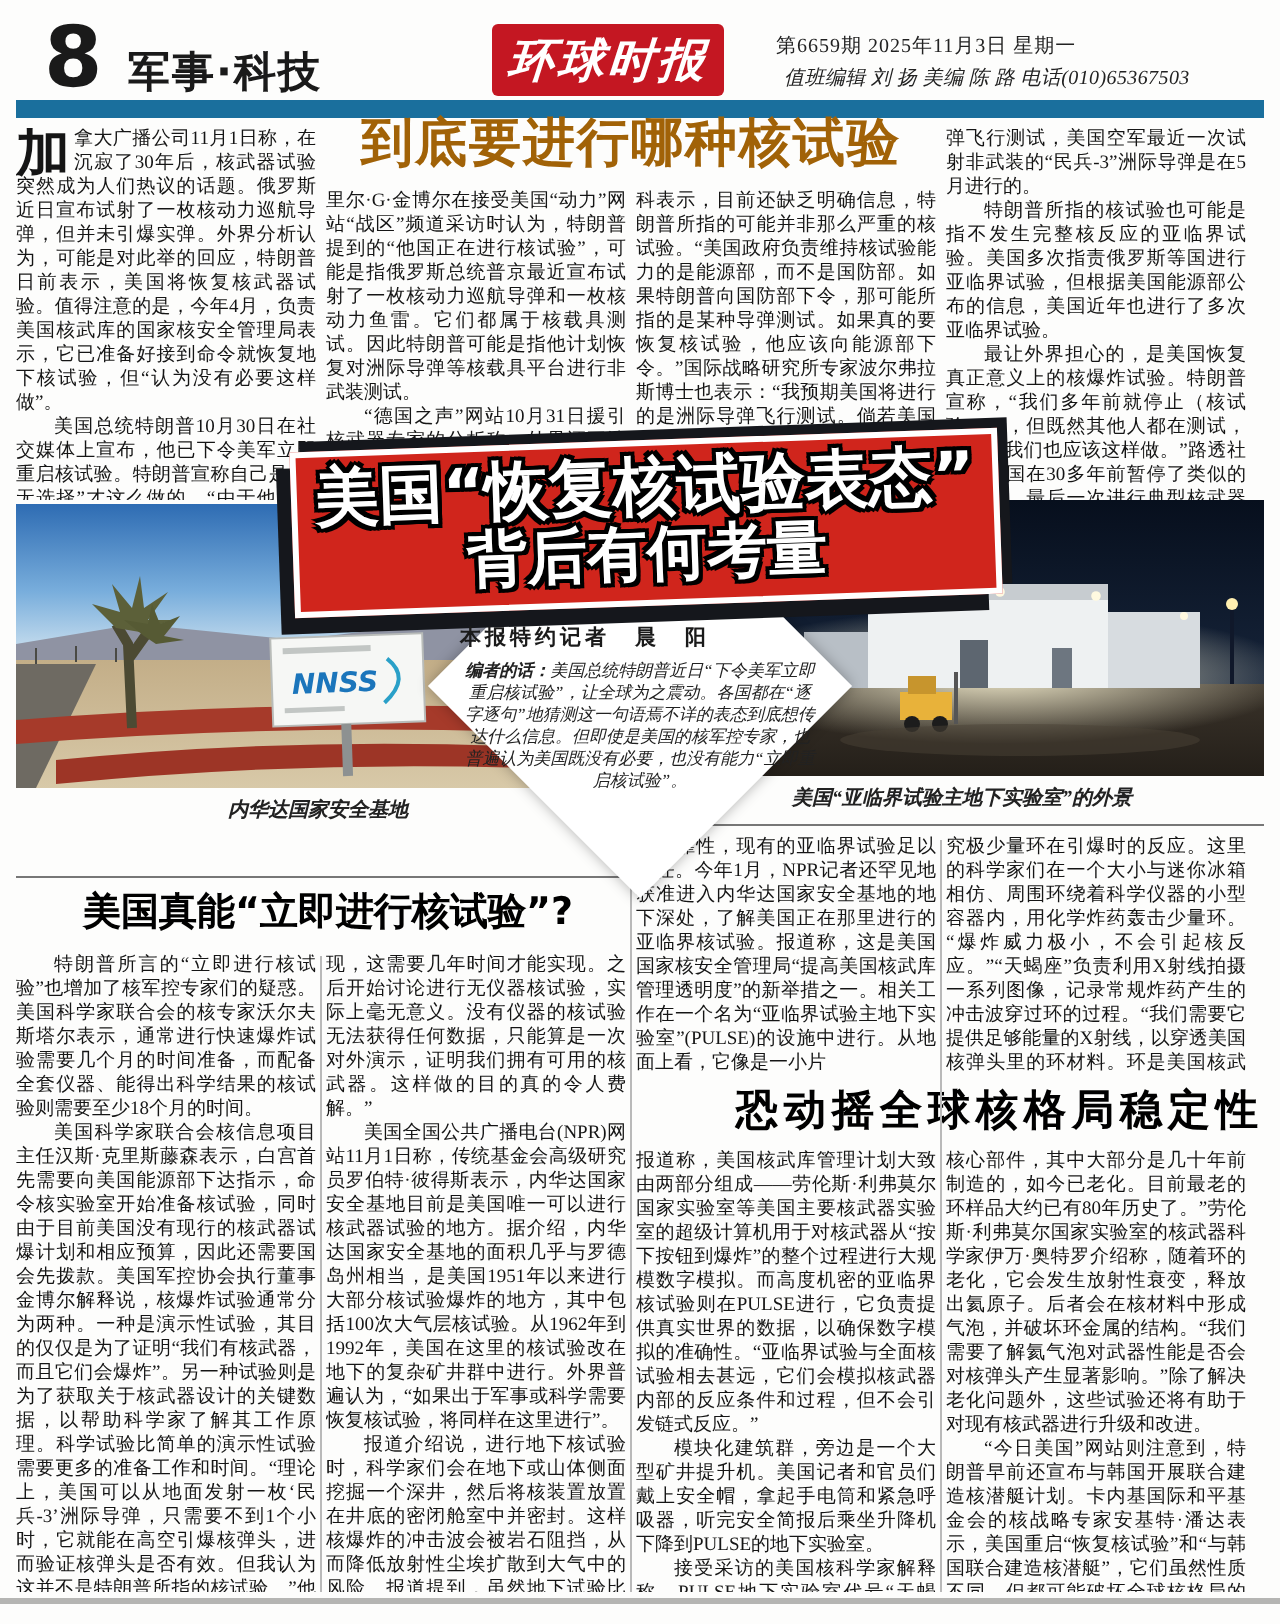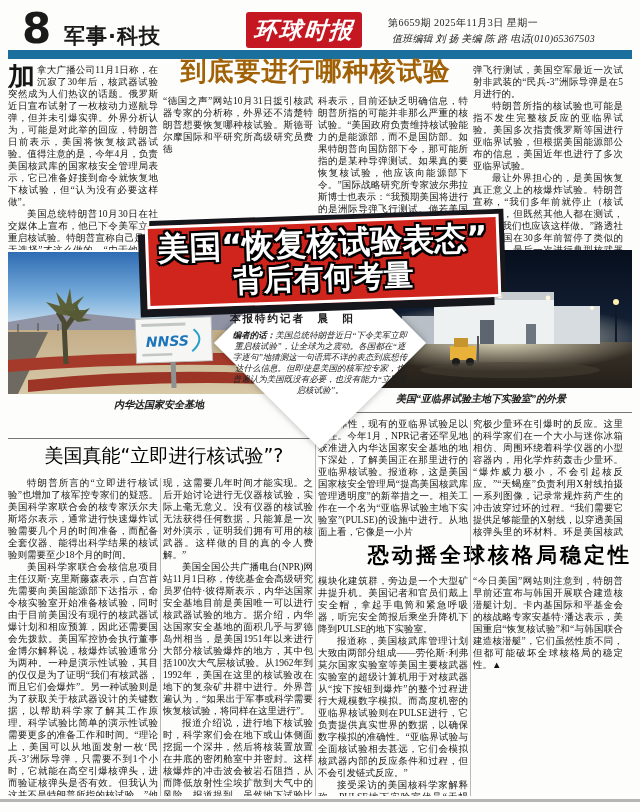--- a/index.html
+++ b/index.html
@@ -22,21 +22,21 @@
   .tcol,.bcol{position:absolute;overflow:hidden;font-size:9.5px;line-height:12px;
         text-align:justify;color:#151515;}
   .tcol p,.bcol p{margin:0;text-indent:2em;}
   .cont p:first-child{text-indent:0;}
   .dropcap{float:left;font-size:27px;line-height:24px;font-weight:bold;padding-right:2px;}
   
   .top-headline{position:absolute;left:163px;top:54px;width:305px;text-align:center;
         font-family:"DejaVu Sans","Liberation Sans",sans-serif;font-size:26px;font-weight:bold;
         letter-spacing:1px;color:#a16207;}
   .bl-headline{position:absolute;left:8px;top:443px;width:312px;text-align:center;
-        font-family:"DejaVu Sans","Liberation Sans",sans-serif;font-size:19px;font-weight:normal;color:#000;}
+        font-family:"DejaVu Sans","Liberation Sans",sans-serif;font-size:19px;font-weight:bold;color:#000;}
   .br-headline{position:absolute;left:318px;top:541px;width:314px;text-align:right;
         font-family:"DejaVu Sans","Liberation Sans",sans-serif;font-size:21px;font-weight:bold;
         letter-spacing:3px;color:#000;}
   
   .photo{position:absolute;overflow:hidden;z-index:1;}
   .photo-left{left:8px;top:252px;width:302px;height:142px;}
   .photo-right{left:330px;top:250px;width:302px;height:138px;}
   .diamond{position:absolute;left:245px;top:268px;width:150px;height:150px;background:#fff;
         transform:rotate(45deg);z-index:3;box-shadow:0 0 7px rgba(0,0,0,.3);}
   .banner{position:absolute;left:146px;top:220px;width:348px;z-index:5;background:#d0251c;
@@ -94,20 +94,21 @@
 
   <div class="tcol c1">
     <p style="text-indent:0;">
       <span class="dropcap">加</span><span>拿大广播公司11月1日称，在沉寂了30年后，核武器试验突然成为人们热议的话题。俄罗斯近日宣布试射了一枚核动力巡航导弹，但并未引爆实弹。外界分析认为，可能是对此举的回应，特朗普日前表示，美国将恢复核武器试验。值得注意的是，今年4月，负责美国核武库的国家核安全管理局表示，它已准备好接到命令就恢复地下核试验，但“认为没有必要这样做”。</span>
     </p>
     <div>
         <p>美国总统特朗普10月30日在社交媒体上宣布，他已下令美军立即重启核试验。特朗普宣称自己是“别无选择”才这么做的，“由于他国正在进行核试验，我已指示五角大楼在对等基础上试验我们的核武器，这一进程将立即开始。”</p>
       </div>
   </div>
   <div class="tcol c2 cont">
+      <p>里尔·G·金博尔在接受美国“动力”网站“战区”频道采访时认为，特朗普提到的“他国正在进行核试验”，可能是指俄罗斯总统普京最近宣布试射了一枚核动力巡航导弹和一枚核动力鱼雷。它们都属于核载具测试。因此特朗普可能是指他计划恢复对洲际导弹等核载具平台进行非武装测试。</p>
       <p>“德国之声”网站10月31日援引核武器专家的分析称，外界还不清楚特朗普想要恢复哪种核试验。斯德哥尔摩国际和平研究所高级研究员费德</p>
     </div>
   <div class="tcol c3 cont">
       <p>科表示，目前还缺乏明确信息，特朗普所指的可能并非那么严重的核试验。“美国政府负责维持核试验能力的是能源部，而不是国防部。如果特朗普向国防部下令，那可能所指的是某种导弹测试。如果真的要恢复核试验，他应该向能源部下令。”国际战略研究所专家波尔弗拉斯博士也表示：“我预期美国将进行的是洲际导弹飞行测试。倘若美国真的恢复核爆试验，我会非常惊讶。”</p>
       <p>但让这些专家疑惑的是，美国实际上已经定期进行核导</p>
     </div>
   <div class="tcol c4 cont">
       <p>弹飞行测试，美国空军最近一次试射非武装的“民兵-3”洲际导弹是在5月进行的。</p>
       <p>特朗普所指的核试验也可能是指不发生完整核反应的亚临界试验。美国多次指责俄罗斯等国进行亚临界试验，但根据美国能源部公布的信息，美国近年也进行了多次亚临界试验。</p>
       <p>最让外界担心的，是美国恢复真正意义上的核爆炸试验。特朗普宣称，“我们多年前就停止（核试验）了，但既然其他人都在测试，我认为我们也应该这样做。”路透社称，美国在30多年前暂停了类似的核试验，最后一次进行典型核武器试验是在1992年9月23日。苏联最后一次核武器试验还是在解体前的1990年10月24日。</p>
@@ -236,25 +237,26 @@
     </div>
 
   <div class="bcol bc3t cont">
     <p style="text-indent:0;">的可靠性，现有的亚临界试验足以胜任。今年1月，NPR记者还罕见地获准进入内华达国家安全基地的地下深处，了解美国正在那里进行的亚临界核试验。报道称，这是美国国家核安全管理局“提高美国核武库管理透明度”的新举措之一。相关工作在一个名为“亚临界试验主地下实验室”(PULSE)的设施中进行。从地面上看，它像是一小片</p>
   </div>
   <div class="bcol bc4t cont">
     <p style="text-indent:0;">究极少量环在引爆时的反应。这里的科学家们在一个大小与迷你冰箱相仿、周围环绕着科学仪器的小型容器内，用化学炸药轰击少量环。“爆炸威力极小，不会引起核反应。”“天蝎座”负责利用X射线拍摄一系列图像，记录常规炸药产生的冲击波穿过环的过程。“我们需要它提供足够能量的X射线，以穿透美国核弹头里的环材料。环是美国核武器的</p>
   </div>
   <div class="br-headline">恐动摇全球核格局稳定性</div>
   <div class="bcol bc3b cont">
+      <p>报道称，美国核武库管理计划大致由两部分组成——劳伦斯·利弗莫尔国家实验室等美国主要核武器实验室的超级计算机用于对核武器从“按下按钮到爆炸”的整个过程进行大规模数字模拟。而高度机密的亚临界核试验则在PULSE进行，它负责提供真实世界的数据，以确保数字模拟的准确性。“亚临界试验与全面核试验相去甚远，它们会模拟核武器内部的反应条件和过程，但不会引发链式反应。”</p>
       <p>模块化建筑群，旁边是一个大型矿井提升机。美国记者和官员们戴上安全帽，拿起手电筒和紧急呼吸器，听完安全简报后乘坐升降机下降到PULSE的地下实验室。</p>
-      <p>报道称，美国核武库管理计划大致由两部分组成——劳伦斯·利弗莫尔国家实验室等美国主要核武器实验室的超级计算机用于对核武器从“按下按钮到爆炸”的整个过程进行大规模数字模拟。而高度机密的亚临界核试验则在PULSE进行，它负责提供真实世界的数据，以确保数字模拟的准确性。“亚临界试验与全面核试验相去甚远，它们会模拟核武器内部的反应条件和过程，但不会引发链式反应。”</p>
       <p>接受采访的美国核科学家解释称，PULSE地下实验室代号“天蝎座”的探测器价值20亿美元，它实际是一台巨型X射线仪器，用于研</p>
     </div>
   <div class="bcol bc4b cont">
+      <p>核心部件，其中大部分是几十年前制造的，如今已老化。目前最老的环样品大约已有80年历史了。”劳伦斯·利弗莫尔国家实验室的核武器科学家伊万·奥特罗介绍称，随着环的老化，它会发生放射性衰变，释放出氦原子。后者会在核材料中形成气泡，并破坏环金属的结构。“我们需要了解氦气泡对武器性能是否会对核弹头产生显著影响。”除了解决老化问题外，这些试验还将有助于对现有核武器进行升级和改进。</p>
       <p>“今日美国”网站则注意到，特朗普早前还宣布与韩国开展联合建造核潜艇计划。卡内基国际和平基金会的核战略专家安基特·潘达表示，美国重启“恢复核试验”和“与韩国联合建造核潜艇”，它们虽然性质不同，但都可能破坏全球核格局的稳定性。▲</p>
     </div>
 
   <div class="vdiv" style="left:160px;top:478px;height:318px;"></div>
   <div class="vdiv" style="left:315px;top:420px;height:376px;"></div>
   <div class="vdiv" style="left:470px;top:420px;height:376px;"></div>
 
   <div class="footer-rule"></div>
 </div>
 

